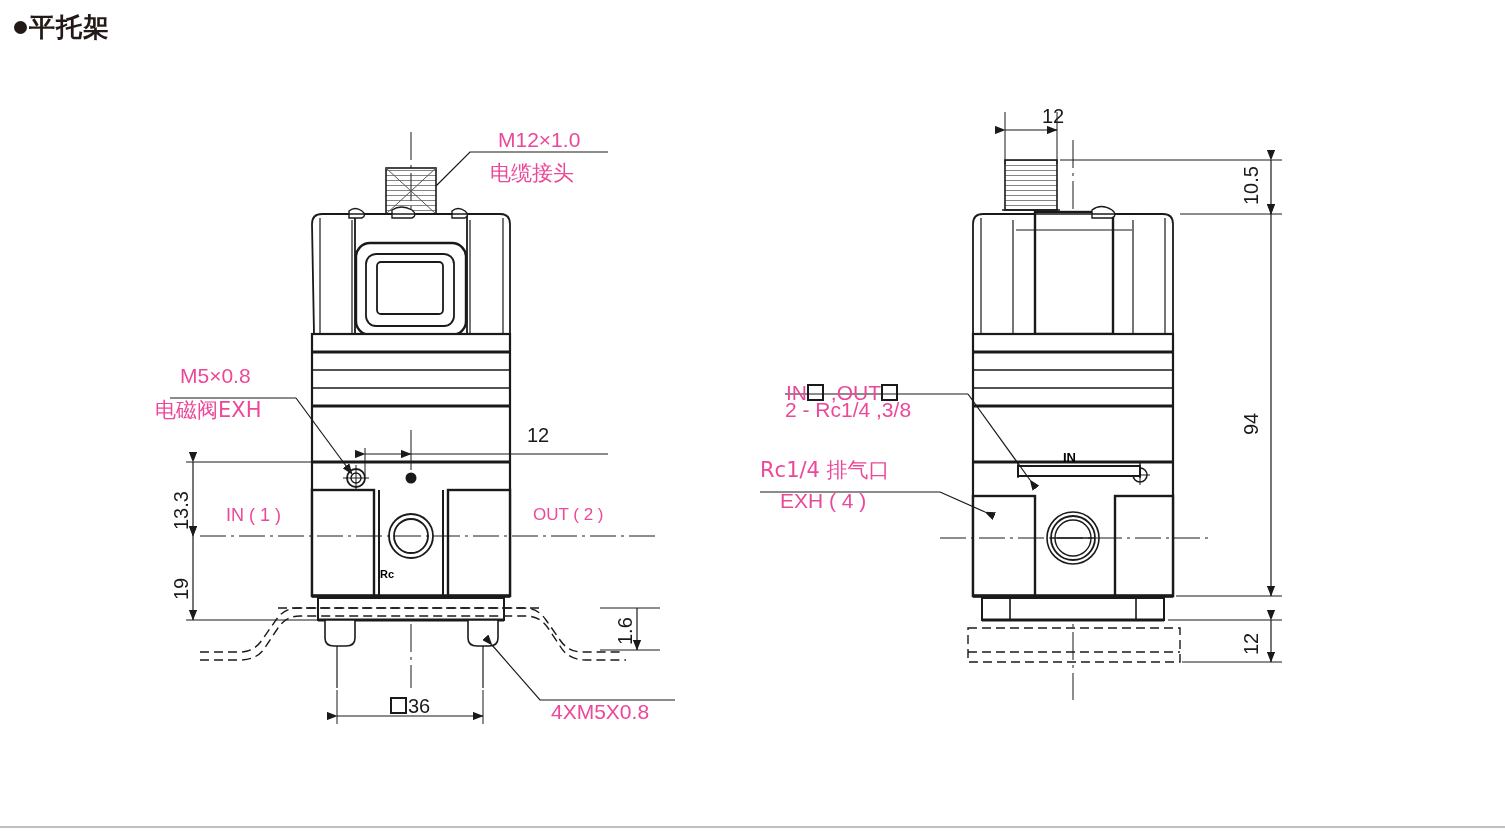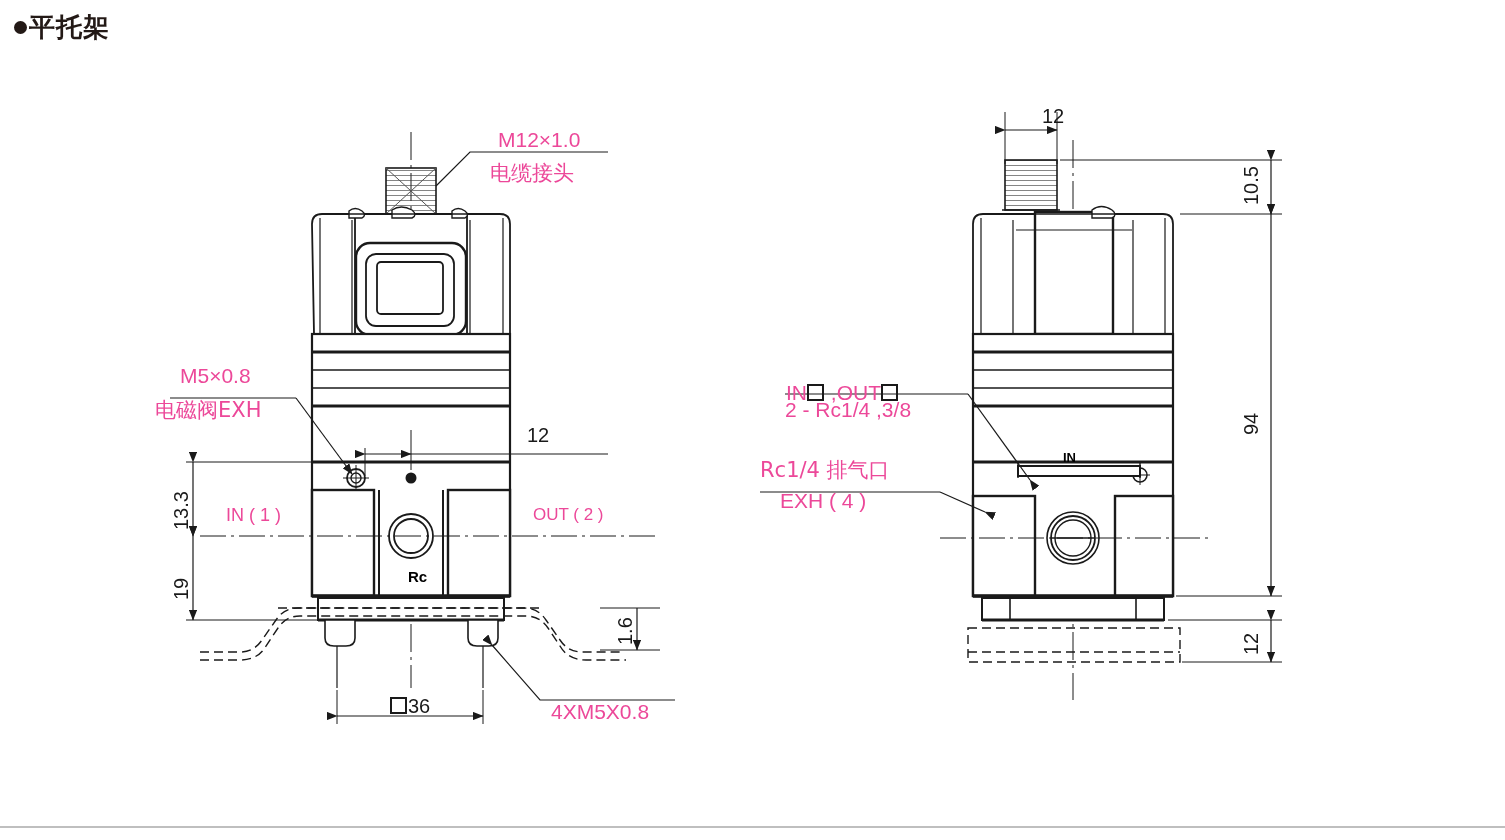--- a/index.html
+++ b/index.html
@@ -204,21 +204,21 @@
   <div class="lbl" style="left:498px;top:128px;">M12×1.0</div>
   <div class="lbl cjk" style="left:490px;top:159px;">电缆接头</div>
 
   <div class="lbl" style="left:180px;top:364px;">M5×0.8</div>
   <div class="lbl cjk" style="left:155px;top:396px;">电磁阀EXH</div>
 
   <div class="lbl" style="left:551px;top:700px;">4XM5X0.8</div>
 
   <div class="lbl" style="left:226px;top:505px;font-size:18px;">IN ( 1 )</div>
   <div class="lbl" style="left:533px;top:505px;font-size:17px;">OUT ( 2 )</div>
-  <div class="tiny" style="left:408px;top:568px;font-size:15px;">Rc</div>
+  <div class="tiny" style="left:380px;top:568px;font-size:11px;">Rc</div>
 
   <div class="dim" style="left:527px;top:424px;">12</div>
   <div class="dimv" style="left:170px;top:530px;">13.3</div>
   <div class="dimv" style="left:170px;top:600px;">19</div>
   <div class="dimv" style="left:614px;top:645px;">1.6</div>
   <div class="dim" style="left:382px;top:695px;margin-left:8px;">
     <span class="sq"></span><span>36</span>
   </div>
 
   <div class="lbl" style="left:785px;top:350px;margin-top:48px;">2 - Rc1/4 ,3/8</div>

